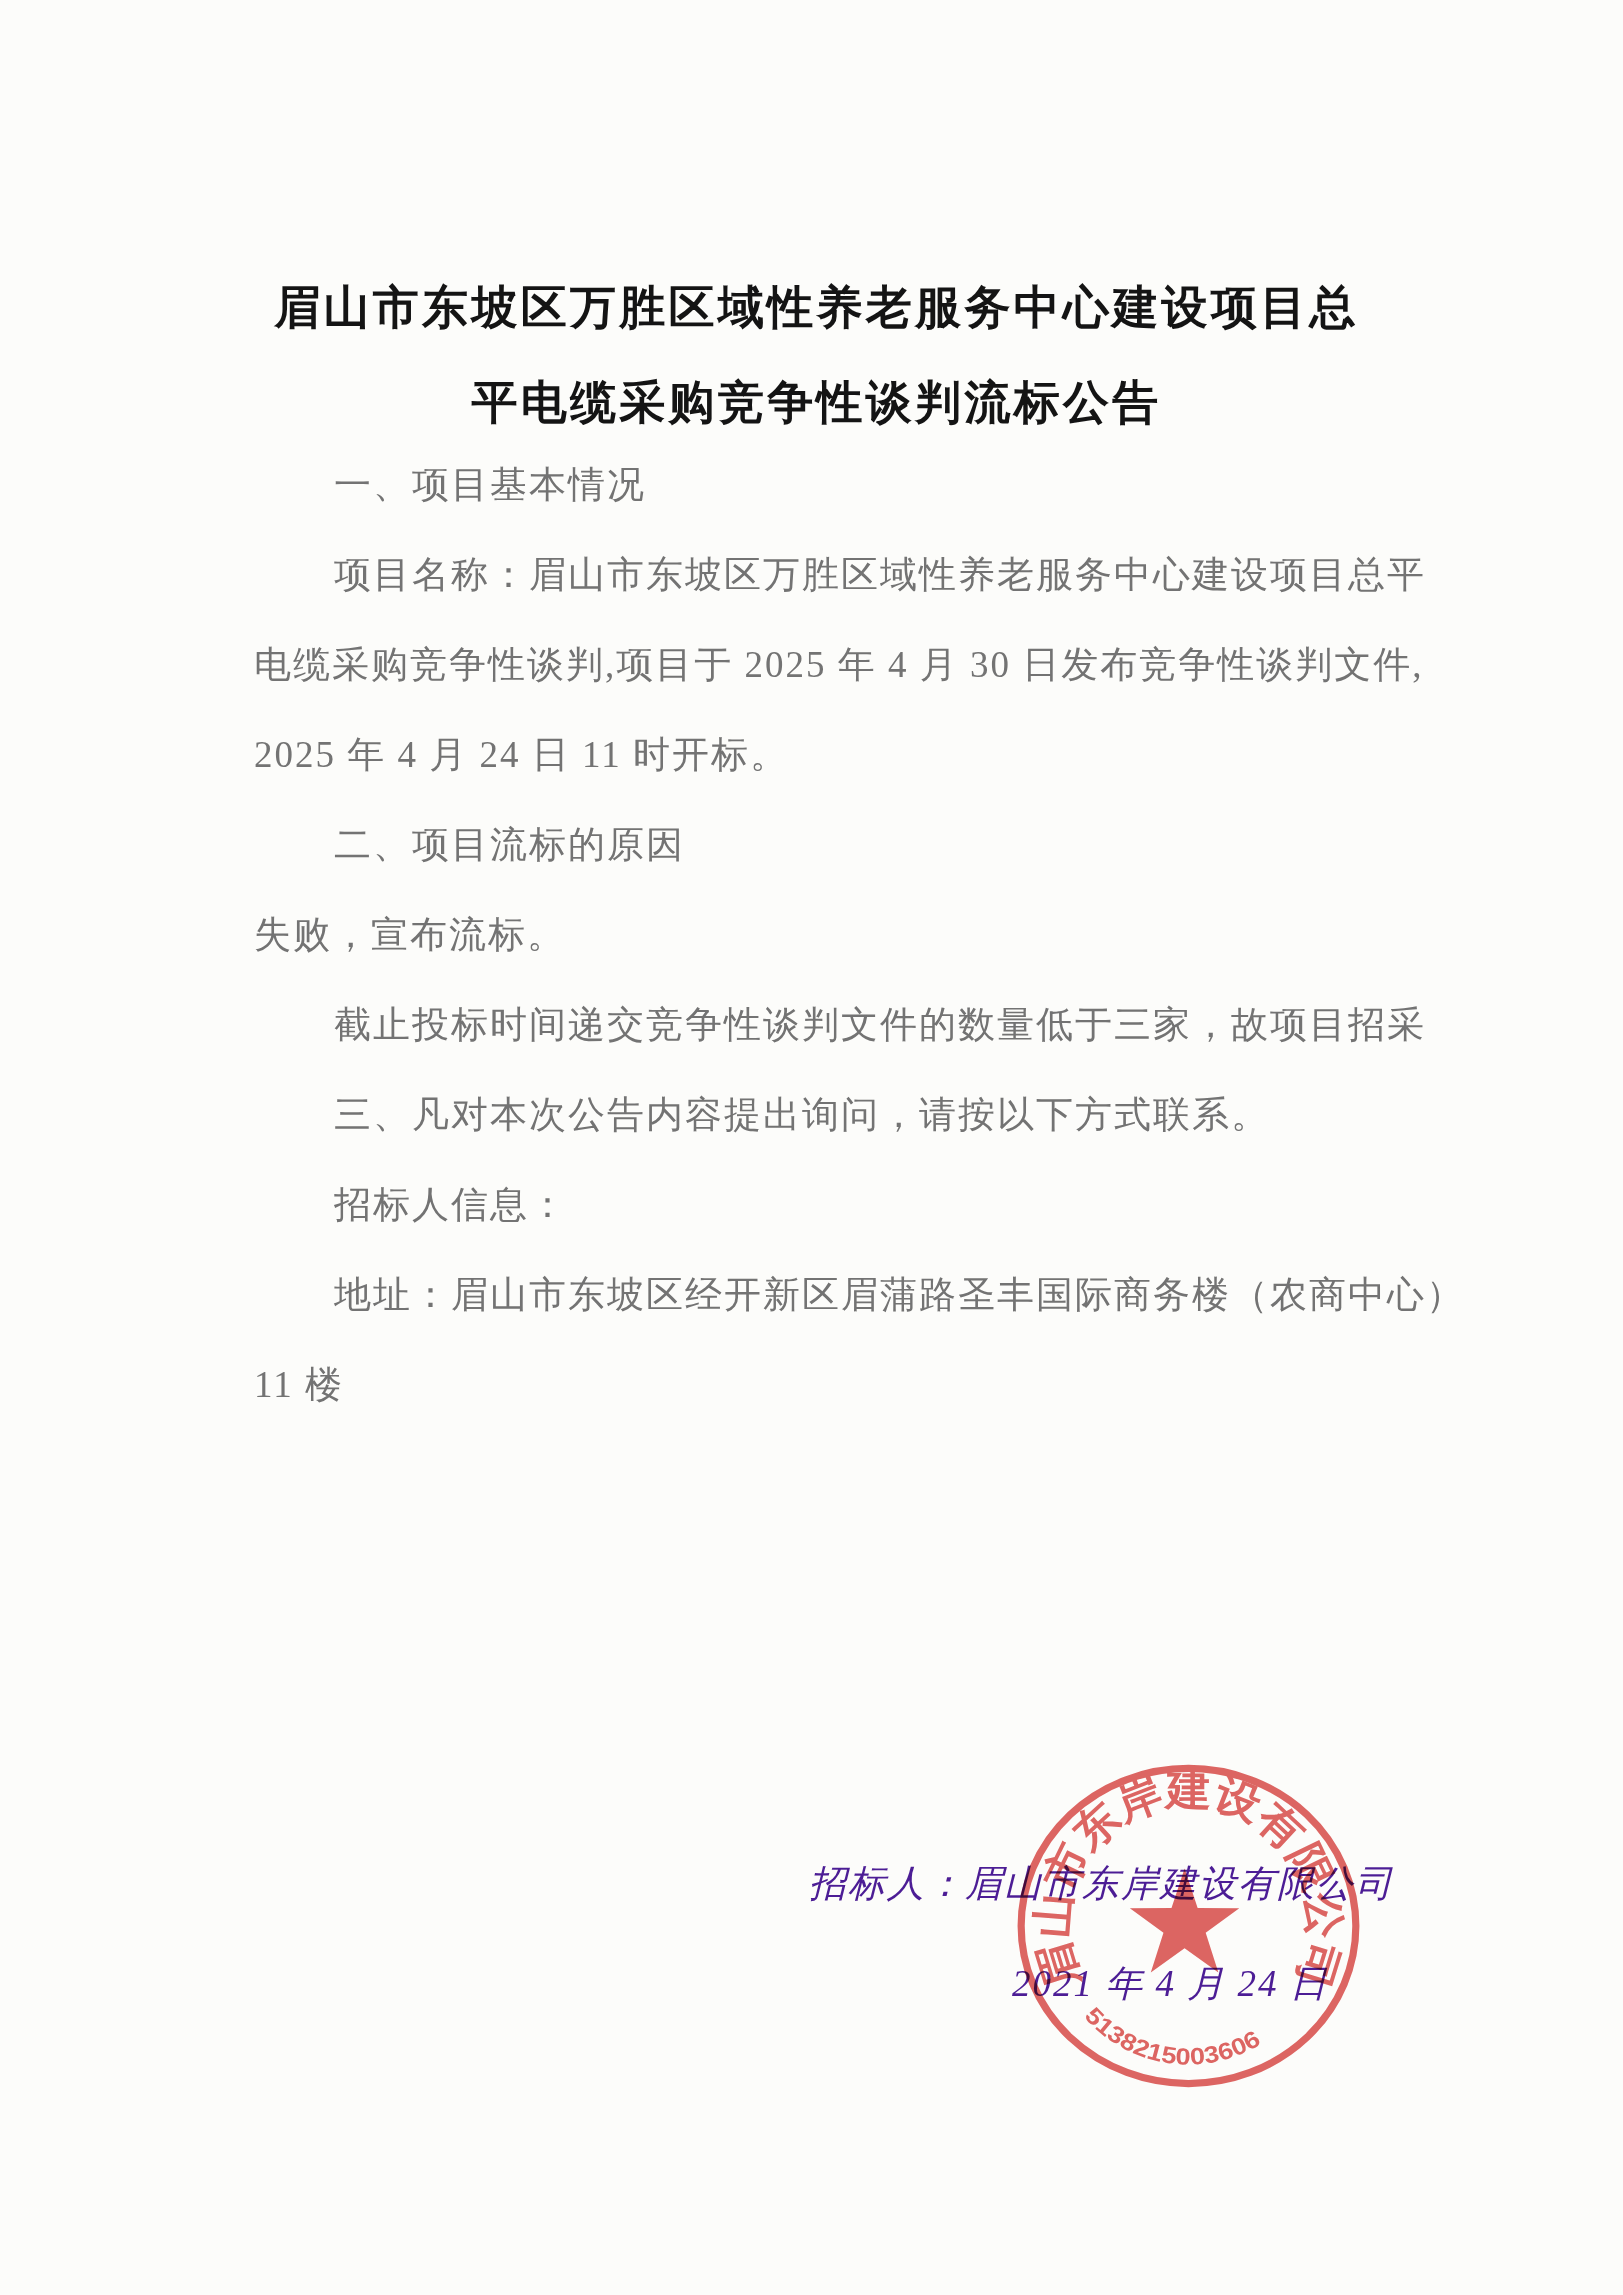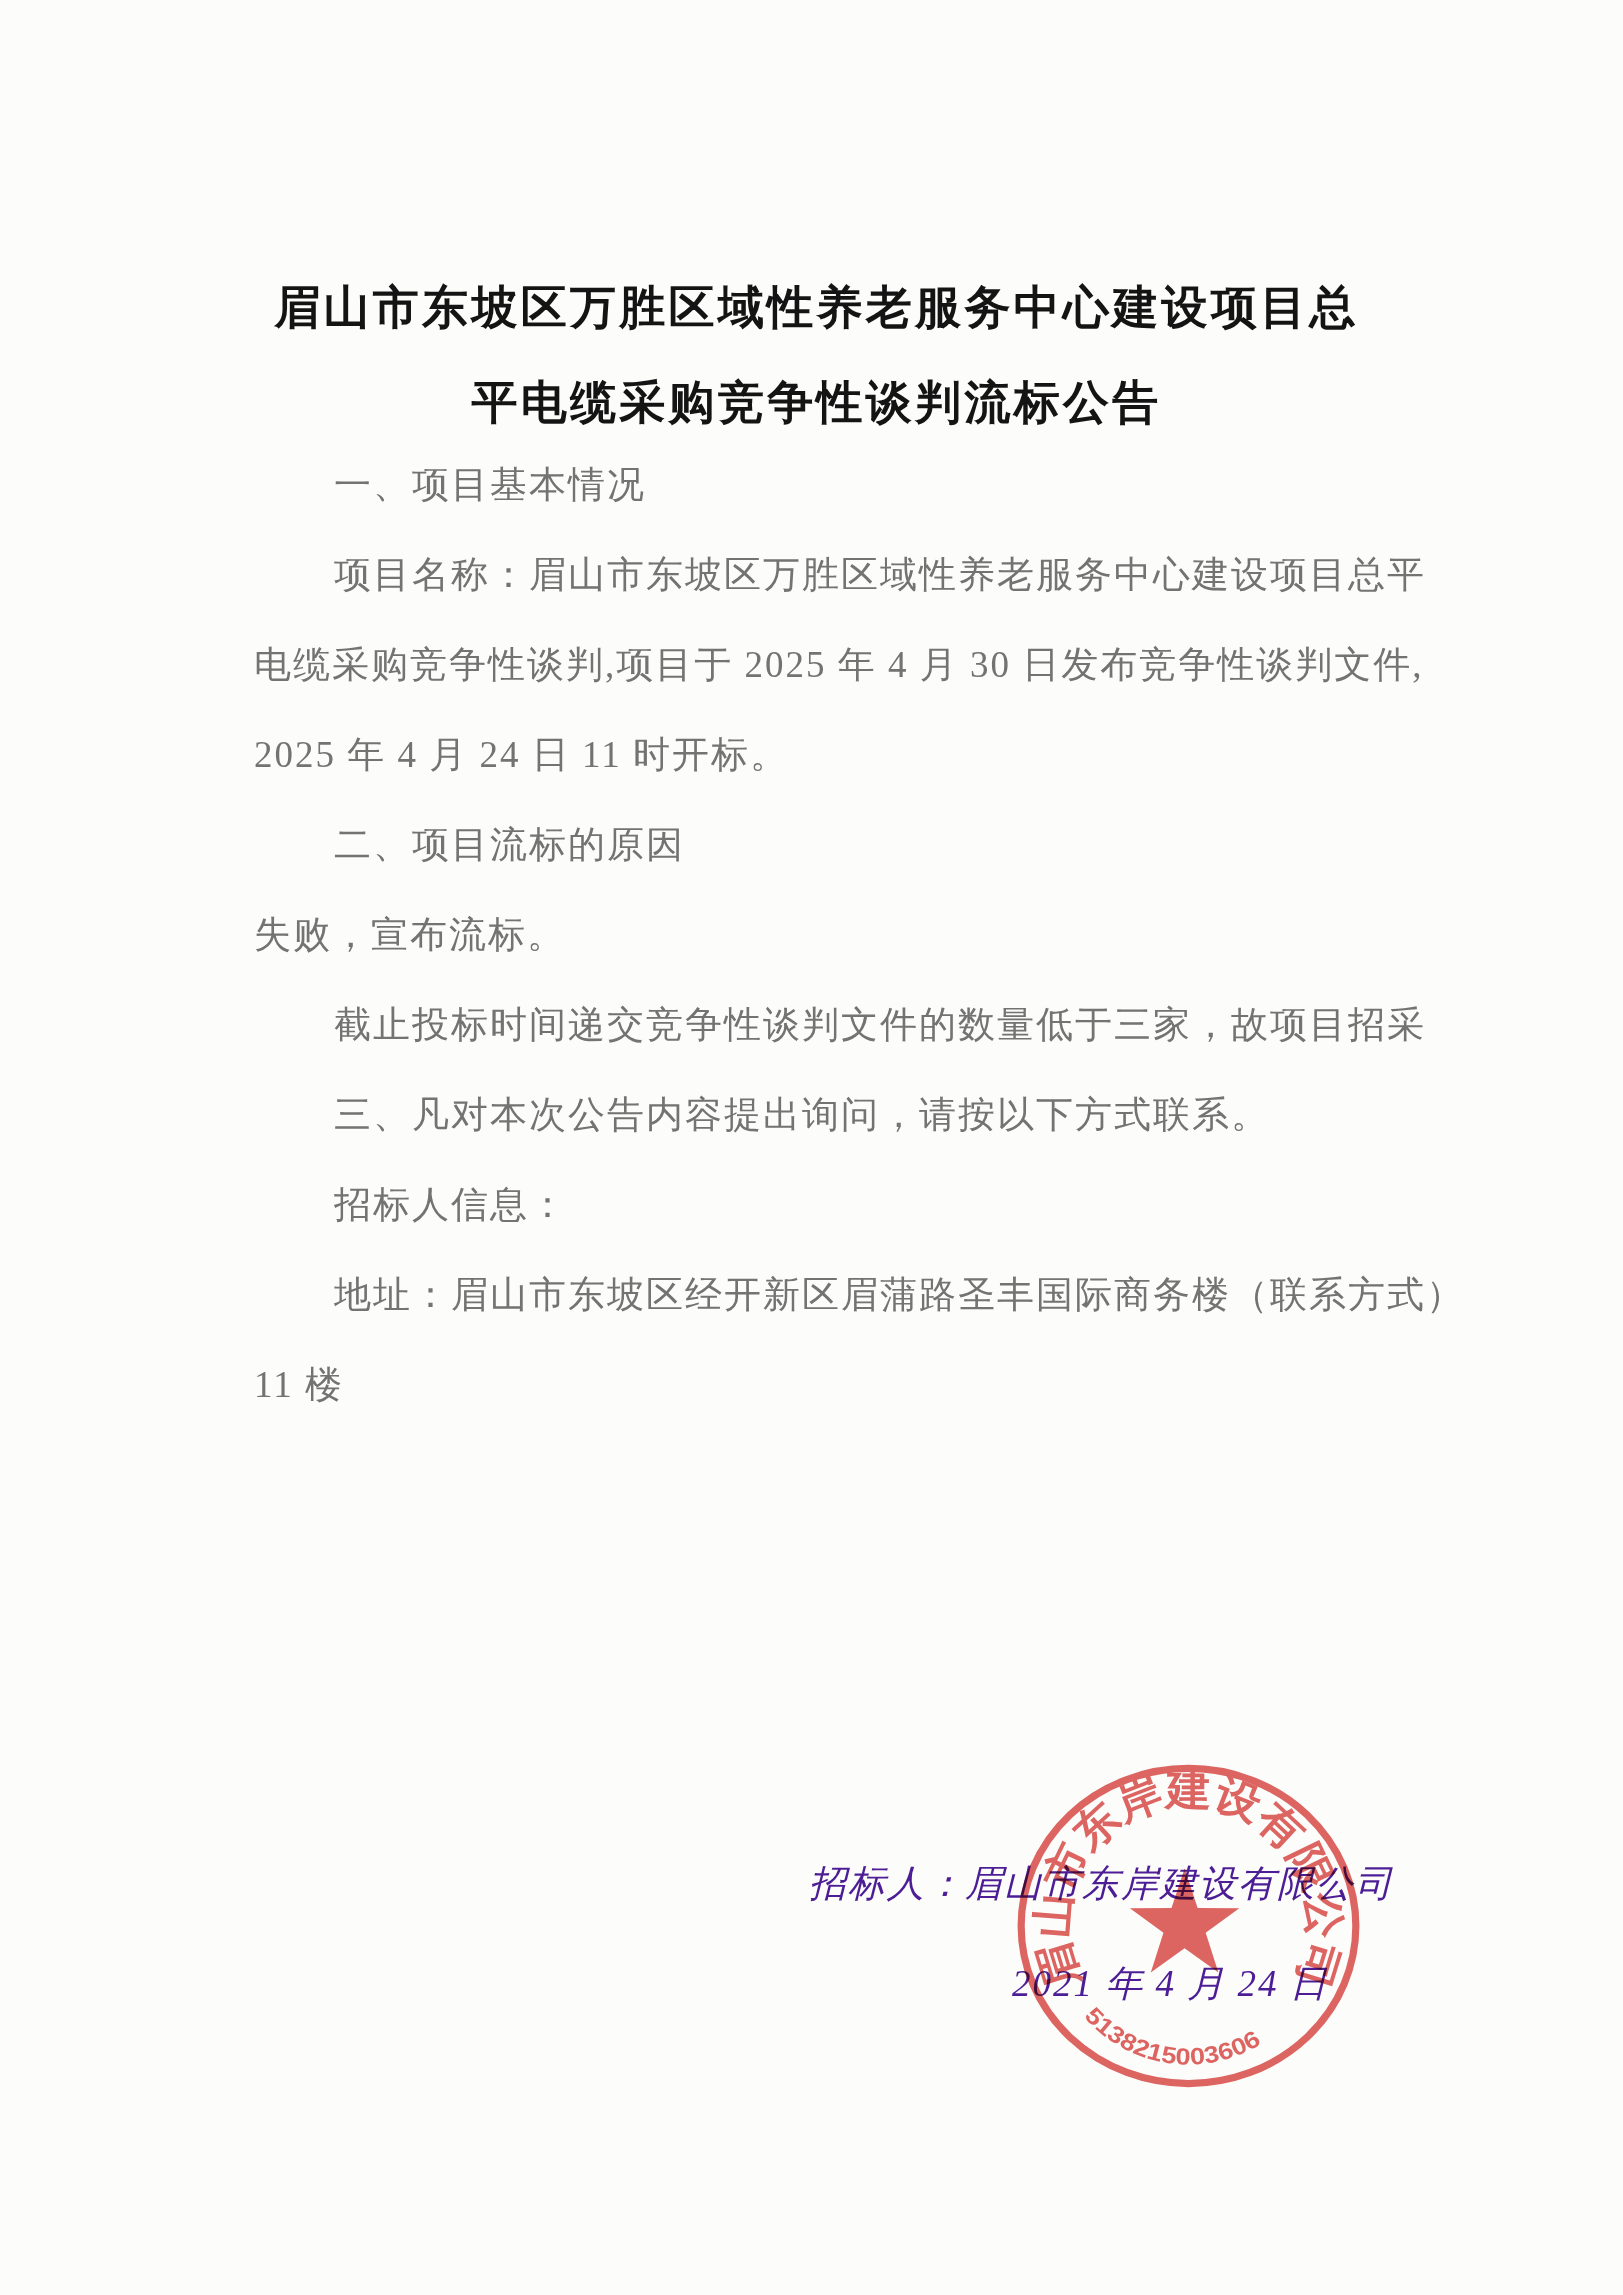--- a/index.html
+++ b/index.html
@@ -47,21 +47,21 @@
   <div class="body">
       <div class="line indent">一、项目基本情况</div>
       <div class="line indent">项目名称：眉山市东坡区万胜区域性养老服务中心建设项目总平</div>
       <div class="line">电缆采购竞争性谈判,项目于 2025 年 4 月 30 日发布竞争性谈判文件,</div>
       <div class="line">2025 年 4 月 24 日 11 时开标。</div>
       <div class="line indent">二、项目流标的原因</div>
       <div class="line">失败，宣布流标。</div>
       <div class="line indent">截止投标时间递交竞争性谈判文件的数量低于三家，故项目招采</div>
       <div class="line indent">三、凡对本次公告内容提出询问，请按以下方式联系。</div>
       <div class="line indent">招标人信息：</div>
-      <div class="line indent">地址：眉山市东坡区经开新区眉蒲路圣丰国际商务楼（联系方式）</div>
+      <div class="line indent">地址：眉山市东坡区经开新区眉蒲路圣丰国际商务楼（农商中心）</div>
       <div class="line">11 楼</div>
     </div>
 
   <div class="sig sig1">招标人：眉山市东岸建设有限公司</div>
   <div class="sig sig2">2021 年 4 月 24 日</div>
 
   <svg class="stamp" viewBox="0 0 540 510" xmlns="http://www.w3.org/2000/svg" aria-hidden="true">
     <ellipse cx="270" cy="255" rx="256" ry="241" fill="none" stroke-width="11" stroke="#dd5a58"></ellipse>
     <polygon points="264,167 284,227.5 347.7,227.8 296.3,265.5 315.7,326.2 264,289 212.3,326.2 231.7,265.5 180.3,227.8 244,227.5" fill="#dd5a58"></polygon>
     <path id="arcTop" d="M 110 347.5 A 185 185 0 1 1 430 347.5" fill="none" stroke="none"></path>

